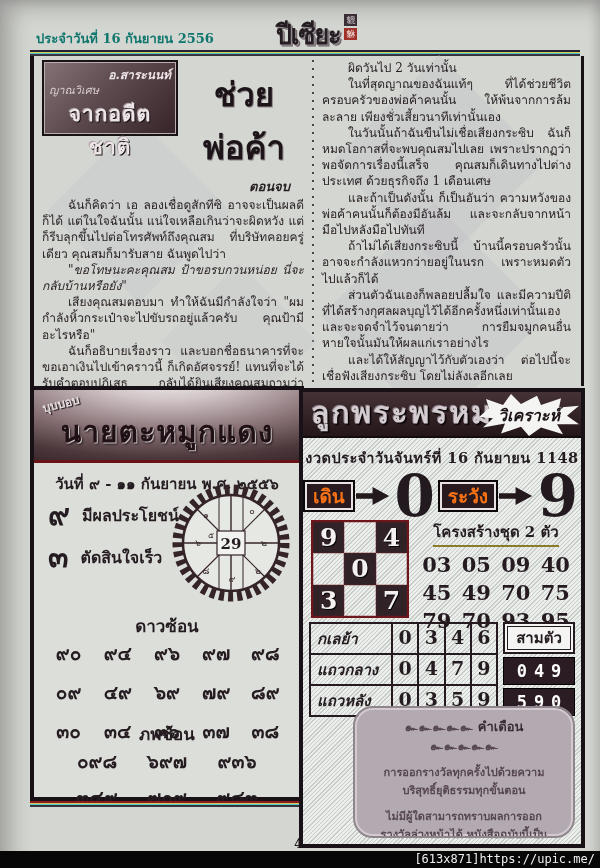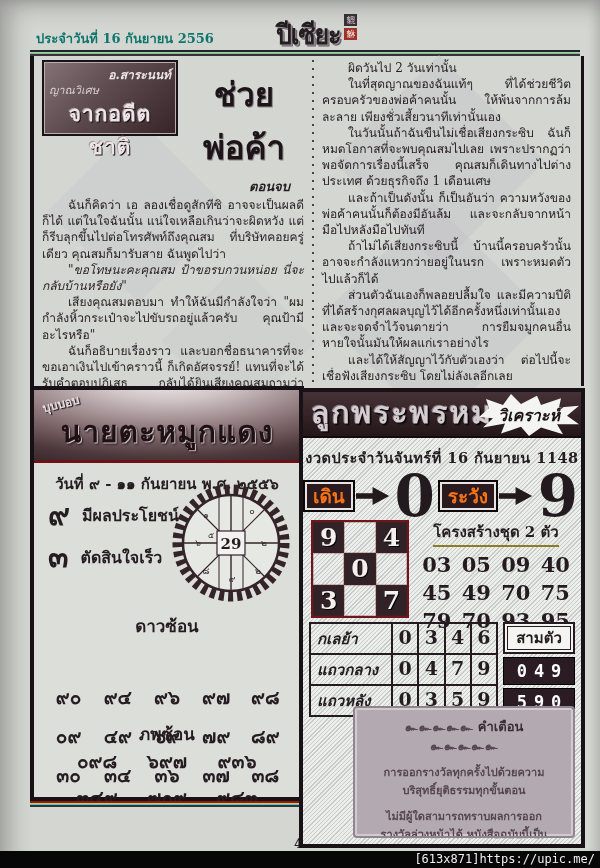--- a/index.html
+++ b/index.html
@@ -55,21 +55,21 @@
         text-shadow:1px 1px 0 #cabec0,2px 2px 2px #00000090;}
   .lbx-date{position:absolute;top:82px;left:0;width:100%;text-align:center;font-size:15px;font-weight:bold;}
   .hint{position:absolute;left:14px;display:flex;align-items:center;gap:12px;}
   .hint.h1{top:110px;} .hint.h2{top:152px;}
   .hint-digit{font-size:30px;font-weight:900;line-height:1;}
   .hint-text{font-size:16px;font-weight:bold;}
   .wheel{position:absolute;top:92px;right:8px;width:122px;height:122px;}
   .sec-title{position:absolute;left:0;width:100%;text-align:center;font-size:17px;font-weight:bold;}
   .st1{top:222px;} .st2{top:330px;}
   .grid5{position:absolute;top:248px;left:10px;right:10px;display:grid;grid-template-columns:repeat(5,1fr);
-        row-gap:9px;text-align:center;font-size:19px;font-weight:bold;margin-top:44px;}
+        row-gap:9px;text-align:center;font-size:19px;font-weight:bold;}
   .grid3c{position:absolute;top:356px;left:28px;right:28px;display:grid;grid-template-columns:repeat(3,1fr);
         row-gap:6px;text-align:center;font-size:19px;font-weight:bold;}
   
   .rbox{position:absolute;top:388px;left:299px;width:278px;height:452px;border:4px solid #181216;z-index:2;
         background:repeating-linear-gradient(135deg,#eceeec 0 2px,#c8ccc8 2px 3px);}
   .rbx-header{position:relative;height:44px;background:linear-gradient(#453236,#241619);
         border-bottom:2px solid #120c0f;}
   .rbx-title{font-size:30px;font-weight:900;letter-spacing:2px;color:#d4ccd0;padding:3px 0 0 8px;line-height:1.2;
         text-shadow:1px 1px 0 #0a0608,2px 2px 0 #0a060880,-1px -1px 0 #8a8086;}
   .starburst{position:absolute;top:2px;right:2px;width:100px;height:42px;background:#f4f4f2;
@@ -98,21 +98,21 @@
   .rt-row{display:grid;grid-template-columns:80px repeat(4,1fr);}
   .rt-row + .rt-row{border-top:2px solid #241a20;}
   .rt-label{font-size:15px;font-weight:bold;font-style:italic;padding:3px 4px 2px 6px;}
   .rt-d{border-left:2px solid #241a20;text-align:center;font-size:19px;font-weight:900;padding-top:2px;}
   .triple-block{width:72px;flex:none;display:flex;flex-direction:column;gap:3px;}
   .triple-title{border:2px solid #241a20;box-shadow:inset 0 0 0 2px #f4f4f2,inset 0 0 0 3px #241a20;
         background:#f4f4f2;text-align:center;font-size:15px;font-weight:900;padding:2px 0;}
   .triple-row{background:#2a1c22;color:#fdfdfd;text-align:center;font-family:"DejaVu Sans Mono","Liberation Mono",monospace;
         font-size:17px;font-weight:bold;letter-spacing:7px;padding:3px 0 3px 7px;border:1px solid #000;}
   .warning{position:absolute;top:316px;left:8px;right:8px;bottom:8px;background:#b2aab0;
-        border:2px solid #d2cad0;outline:2px solid #8e868c;border-radius:2px;padding:6px 22px;color:#4c3c44;margin-left:44px;}
+        border:2px solid #d2cad0;outline:2px solid #8e868c;border-radius:18px;padding:6px 22px;color:#4c3c44;margin-left:44px;}
   .warn-head{text-align:center;font-size:13px;font-weight:900;color:#3a2c34;}
   .warn-deco{font-size:11px;letter-spacing:1px;font-style:italic;color:#554550;}
   .warn-line{text-align:center;font-size:11px;font-weight:bold;margin-top:8px;color:#564650;}
   .page-num{position:absolute;top:836px;left:294px;font-size:13px;font-weight:bold;color:#241c20;}
   .bottom-bar{position:absolute;left:0;right:0;bottom:0;height:17px;background:#070707;z-index:60;
         color:#f0f0f0;text-align:right;font-family:"DejaVu Sans Mono","Liberation Mono",monospace;
         font-size:12px;line-height:16px;padding-right:5px;box-sizing:border-box;}
 </style>
 </head>
 <body>

